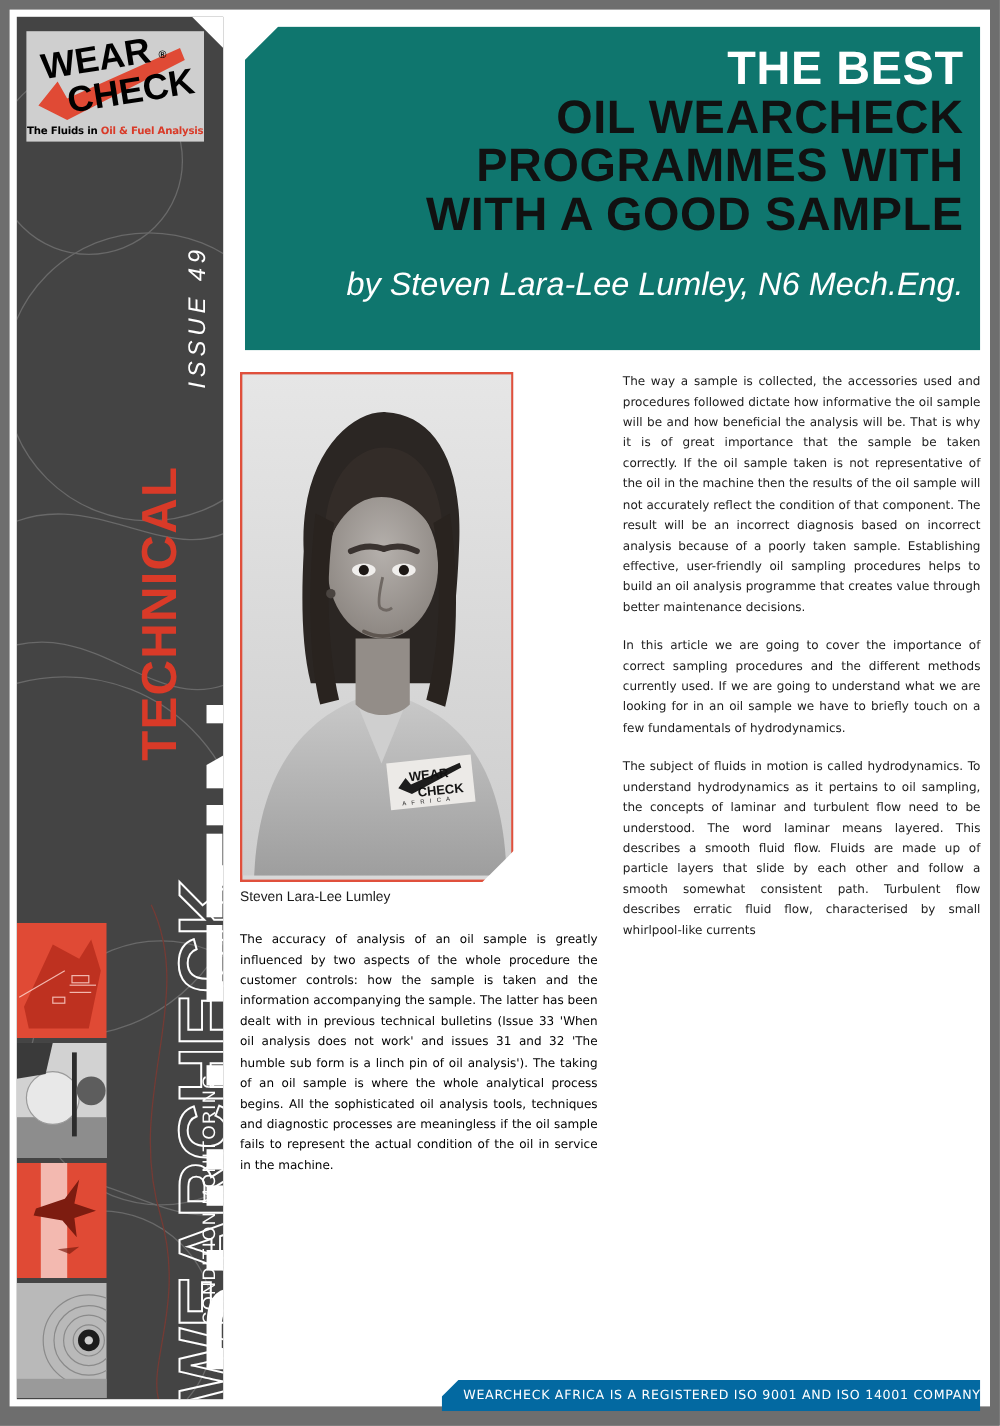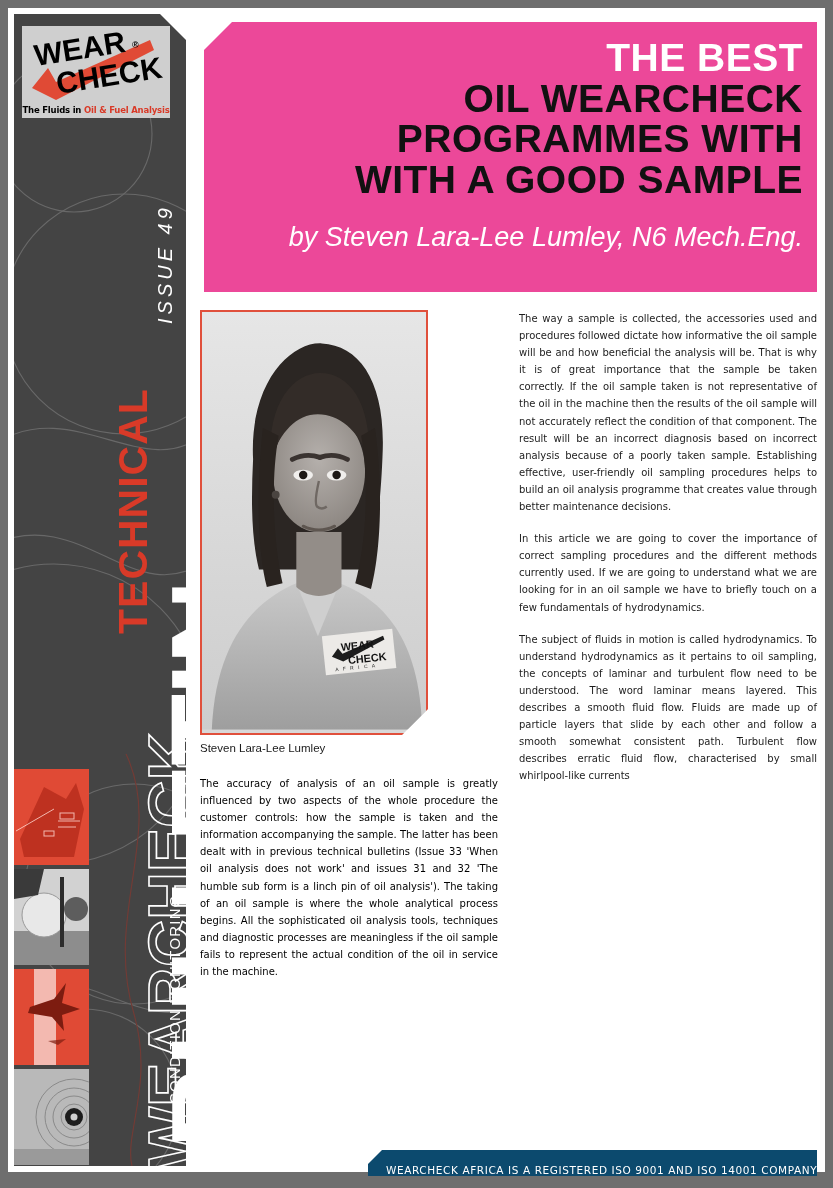--- a/index.html
+++ b/index.html
@@ -119,21 +119,21 @@
   .thumb { position: absolute; left: 0; width: 75px; height: 96px; overflow: hidden; }
   .thumb.t1 { top: 0; }
   .thumb.t2 { top: 100px; }
   .thumb.t3 { top: 200px; }
   .thumb.t4 { top: 300px; }
   
   .header {
     position: absolute;
     left: 204px; top: 22px;
     width: 613px; height: 270px;
-    background: #ec4899;
+    background: #0f766e;
     clip-path: polygon(28px 0, 100% 0, 100% 100%, 0 100%, 0 28px);
     padding: 16px 14px 10px 18px;
     text-align: right;
   }
   .hl {
     font-family: "Liberation Sans", sans-serif;
     font-weight: bold;
     font-size: 39px;
     line-height: 1.04;
     letter-spacing: 0.5px;
@@ -189,28 +189,28 @@
     width: 298px;
     color: #1c1c1c;
   }
   .col p { margin: 0 0 15px 0; text-align: justify; }
   .col p:last-child { margin-bottom: 0; }
   
   .footer {
     position: absolute;
     left: 368px; top: 1150px;
     width: 449px; height: 26px;
-    background: #0c4a6e;
+    background: #0369a1;
     clip-path: polygon(14px 0, 100% 0, 100% 100%, 0 100%, 0 14px);
     color: #ffffff;
     font-family: "DejaVu Sans", sans-serif;
     font-size: 10.5px;
     letter-spacing: 0.6px;
     display: flex;
-    align-items: flex-end;
+    align-items: center;
     padding-left: 18px;
     white-space: nowrap;
   }
 </style>
 </head>
 <body>
 
 <div id="page">
   <div class="paper"></div>
 

